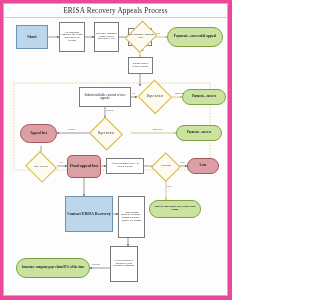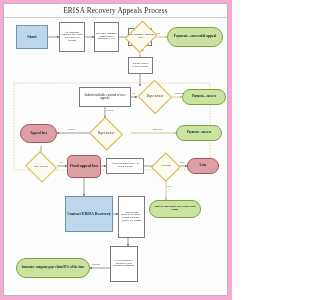--- a/index.html
+++ b/index.html
@@ -5,21 +5,21 @@
   html,body{margin:0;padding:0;background:#ffffff;}
   body{
     width:232px;height:300px;
     font-family:"Liberation Serif", serif;
     overflow:hidden;
     position:relative;
   }
   #flow{
     position:absolute;inset:0;
     width:232px;height:300px;
-    background:#f9a8d4;
+    background:#ec4899;
   }
   .frame{
     position:absolute;
     left:3px;top:3px;
     width:225px;height:293px;
     border:1px solid #b9b9b9;
     box-sizing:border-box;
     background:#fdfdfd;
   }
   .title-bar{

